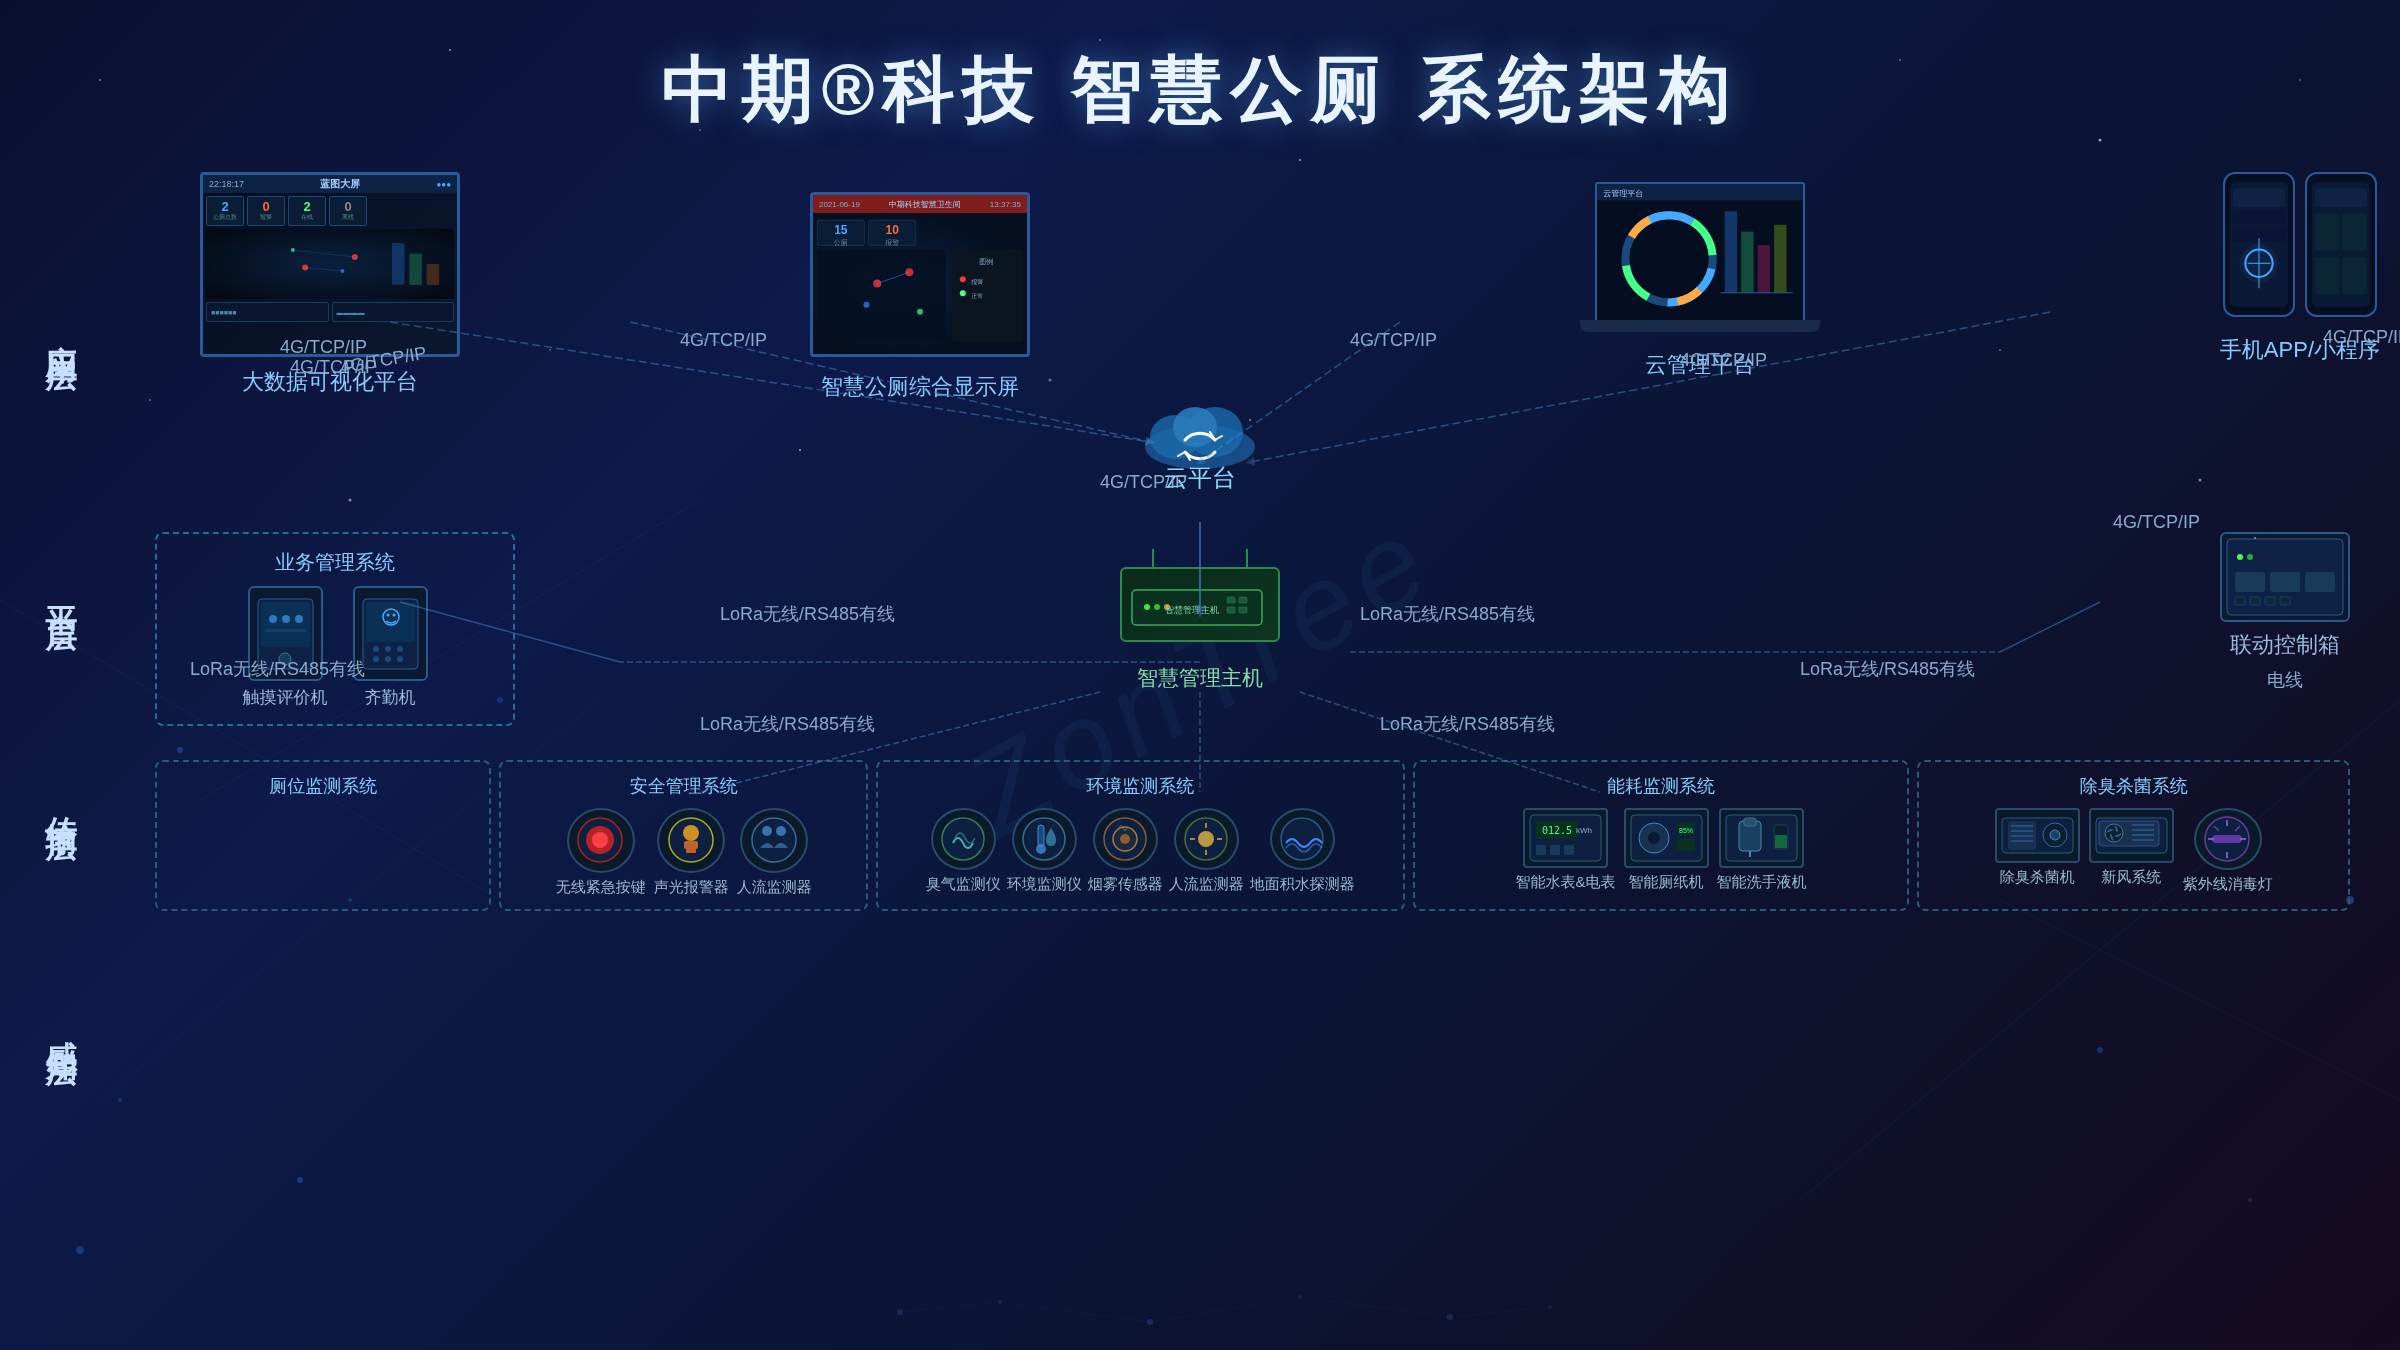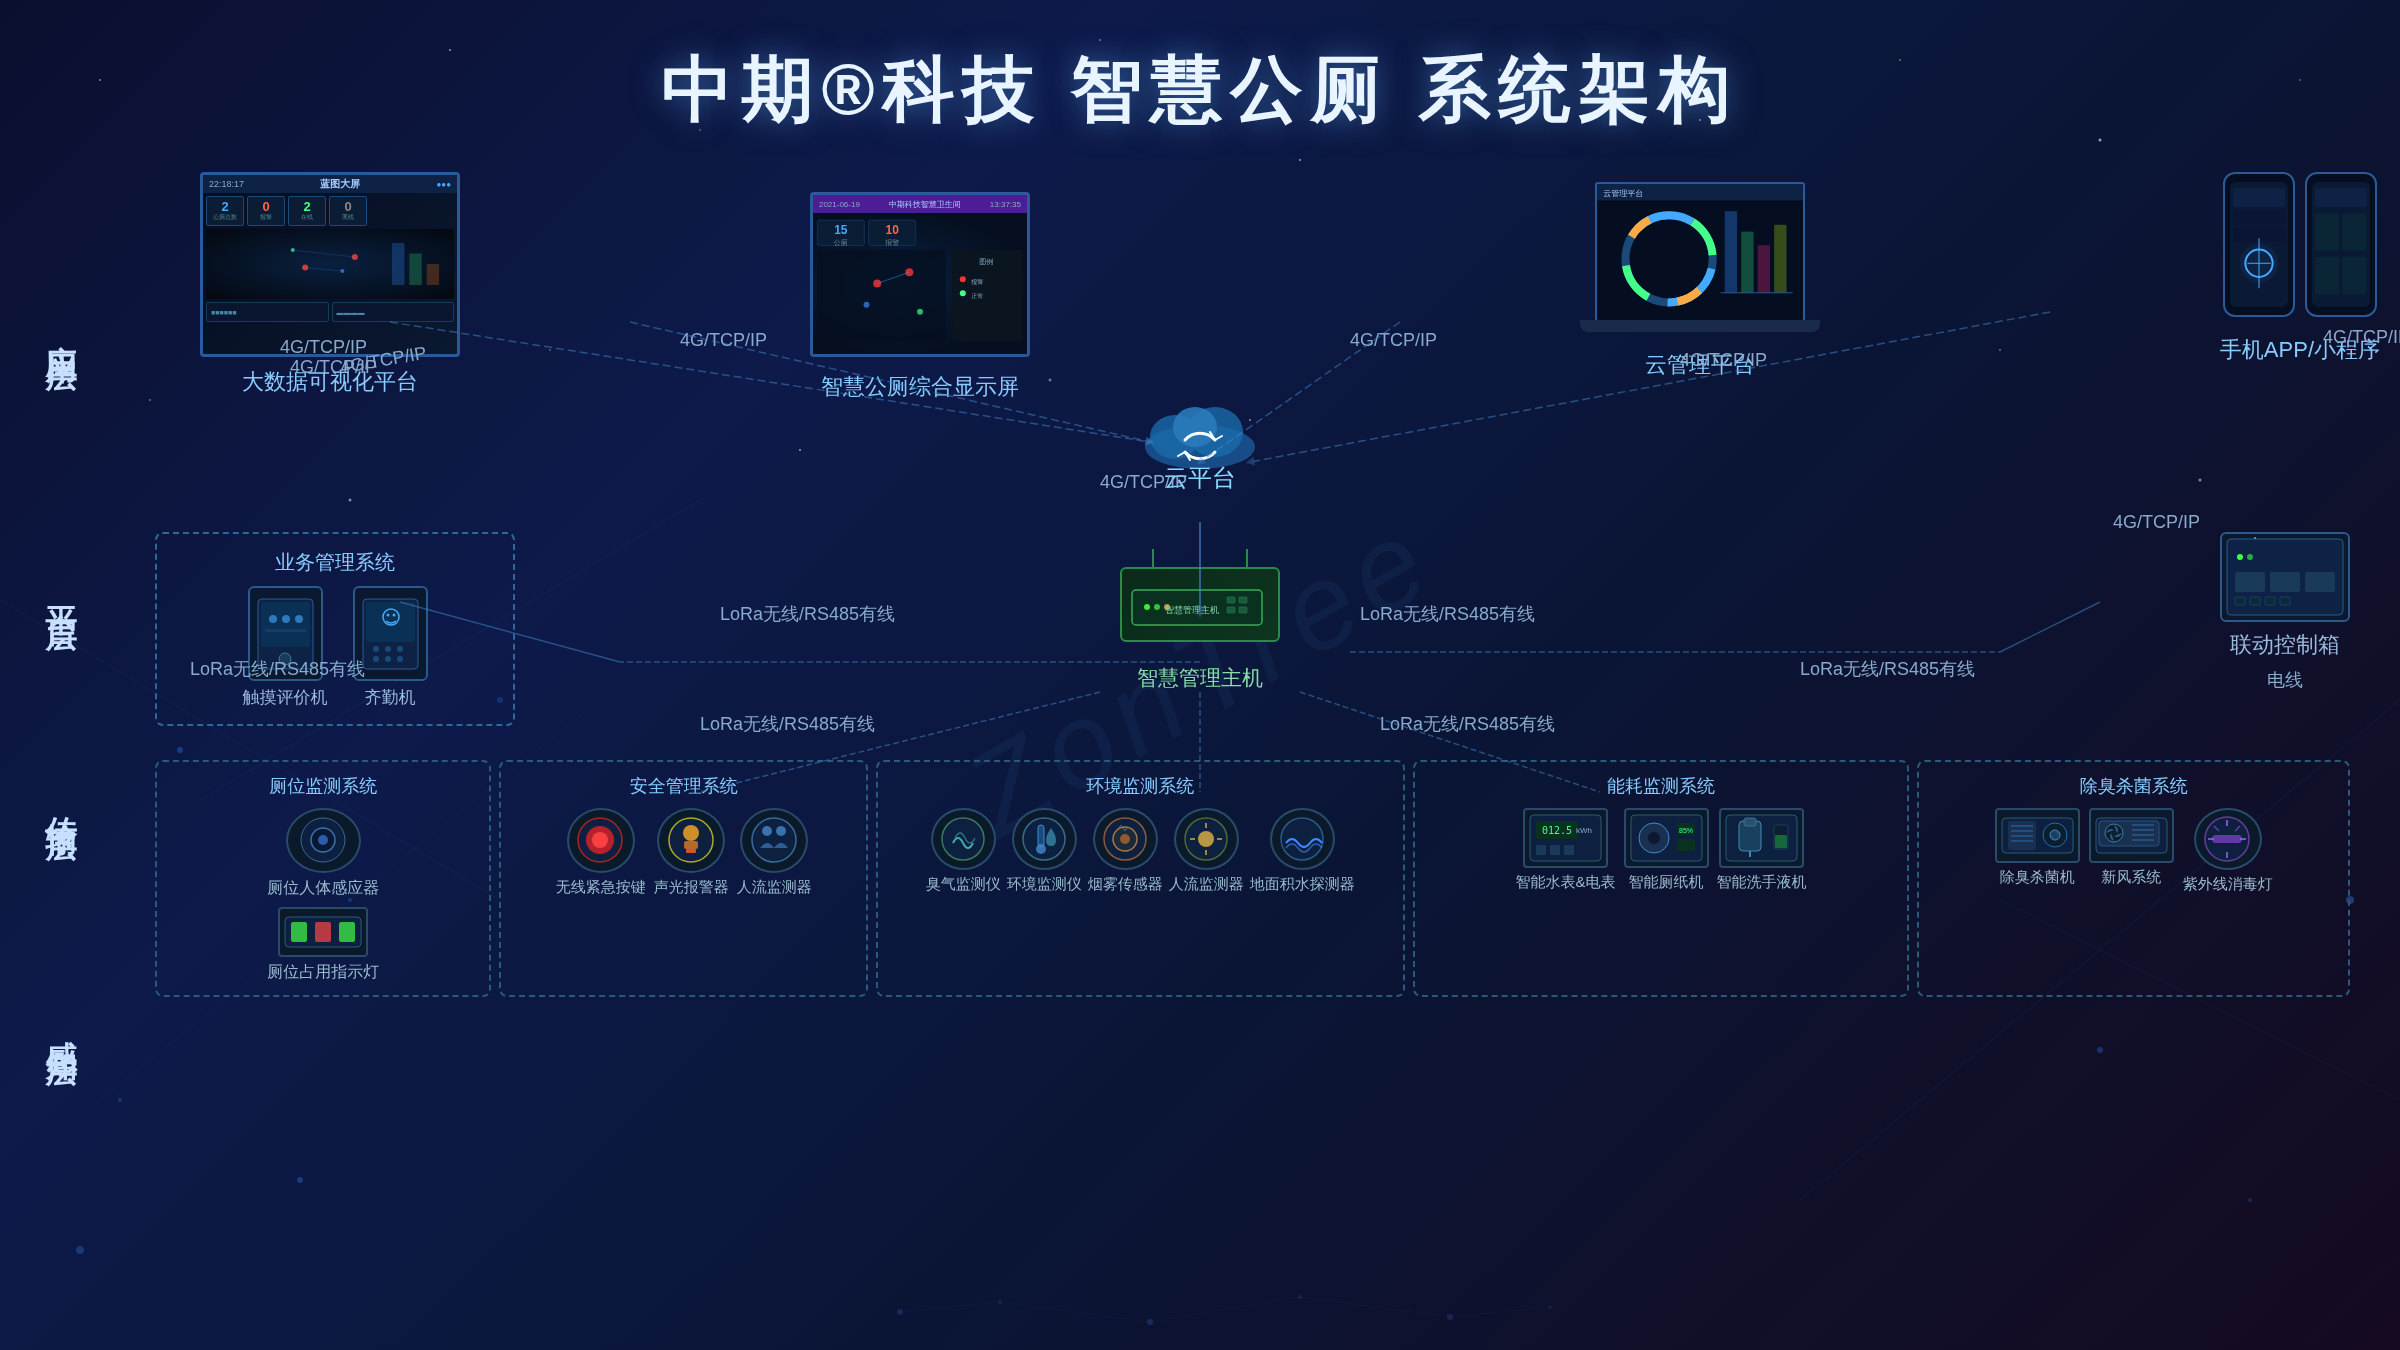--- a/index.html
+++ b/index.html
@@ -160,21 +160,21 @@
       width: 220px;
       height: 165px;
       border: 3px solid #2a5a9a;
       border-radius: 4px;
       background: #050d20;
       position: relative;
       overflow: hidden;
     }
 
     .ms-header {
-      background: #4c1d95;
+      background: #7f1d1d;
       height: 18px;
       display: flex;
       align-items: center;
       padding: 1px 6px;
       justify-content: space-between;
     }
 
     .ms-content {
       background: radial-gradient(ellipse at 40% 50%, #0a2040 0%, #050f20 70%);
       height: calc(100% - 18px);
@@ -641,45 +641,20 @@
 
     <div style="font-size:18px; color:#88aacc;">电线</div>
   </div>
 
   <div style="position:absolute; top:500px; right:200px; font-size:18px; color:#88aacc;">4G/TCP/IP</div>
 
   <div style="position:absolute; top:748px; left:155px; right:50px; display:flex; gap:8px;">
 
     <div style="flex:1; border:2px dashed #2a5a7a; border-radius:8px; padding:12px 6px;">
       <div style="font-size:18px; color:#88ccff; text-align:center; margin-bottom:10px; white-space:nowrap;">厕位监测系统</div>
-      <div style="display:flex; flex-direction:column; gap:8px; align-items:center;">
-        <div class="sensor-item">
-          <div style="width:75px; height:65px; border-radius:50%; background:#0a1a2a; border:2px solid #2a4a6a; display:flex; align-items:center; justify-content:center;">
-            <svg width="55" height="55">
-
-              <circle cx="27" cy="27" r="22" fill="#0d2040" stroke="#3a6a9a" stroke-width="1"></circle>
-              <circle cx="27" cy="27" r="12" fill="#0a1830" stroke="#4488cc" stroke-width="1.5" opacity="0.8"></circle>
-              <circle cx="27" cy="27" r="5" fill="#4488ff" opacity="0.6"></circle>
-            </svg>
-          </div>
-          <div style="font-size:16px; color:#99bbcc; text-align:center; white-space:nowrap;">厕位人体感应器</div>
-        </div>
-        <div class="sensor-item">
-          <div style="width:90px; height:50px; border-radius:4px; background:#0a1a2a; border:2px solid #2a4a6a; display:flex; align-items:center; justify-content:center;">
-            <svg width="80" height="40">
-
-              <rect x="2" y="5" width="76" height="30" rx="4" fill="#0d2040" stroke="#2a5a7a" stroke-width="1"></rect>
-              <rect x="8" y="10" width="16" height="20" rx="2" fill="#44ff44" opacity="0.7"></rect>
-              <rect x="32" y="10" width="16" height="20" rx="2" fill="#ff4444" opacity="0.7"></rect>
-              <rect x="56" y="10" width="16" height="20" rx="2" fill="#44ff44" opacity="0.7"></rect>
-            </svg>
-          </div>
-          <div style="font-size:16px; color:#99bbcc; text-align:center; white-space:nowrap;">厕位占用指示灯</div>
-        </div>
-      </div>
     </div>
 
     <div style="flex:1.1; border:2px dashed #2a5a7a; border-radius:8px; padding:12px 6px;">
       <div style="font-size:18px; color:#88ccff; text-align:center; margin-bottom:10px; white-space:nowrap;">安全管理系统</div>
       <div style="display:flex; gap:8px; justify-content:center; flex-wrap:wrap;">
 
         <div class="sensor-item">
           <div style="width:68px; height:65px; border-radius:50%; background:#0a1a2a; border:2px solid #2a4a6a; display:flex; align-items:center; justify-content:center;">
             <svg width="55" height="55">
               <circle cx="27" cy="27" r="22" fill="#0d2040" stroke="#aa2222" stroke-width="1.5"></circle>

